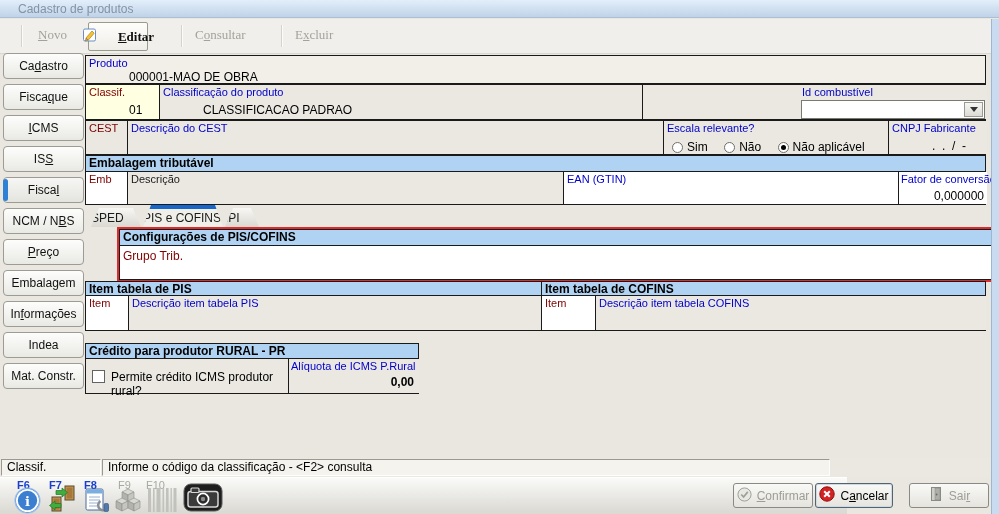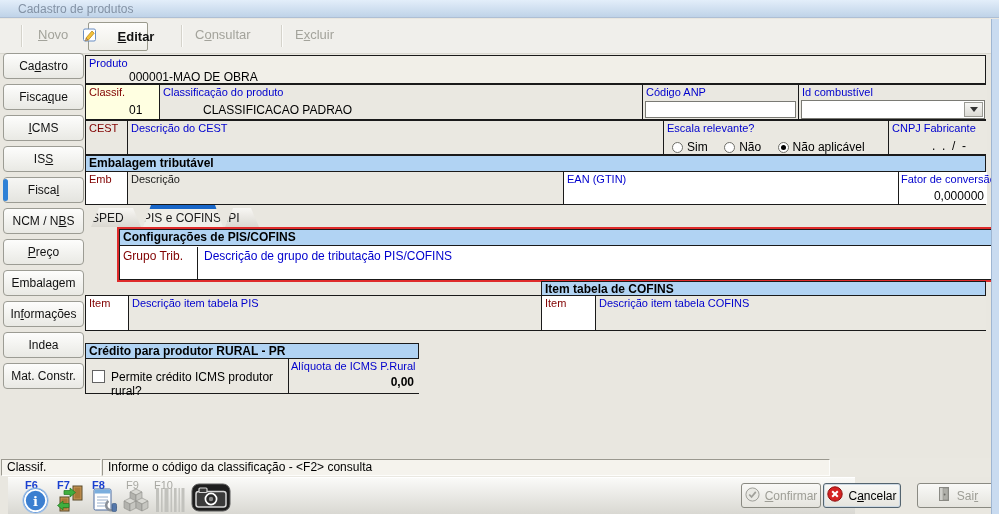--- a/index.html
+++ b/index.html
@@ -5,21 +5,21 @@
   html,body{margin:0;padding:0;}
   body{width:999px;height:514px;font-family:"Liberation Sans",sans-serif;background:#e9e7e0;}
   .window{position:relative;width:999px;height:514px;overflow:hidden;background:#e9e7e0;}
 
   
   .titlebar{position:absolute;left:0;top:0;width:999px;height:18px;
     background:linear-gradient(#e3eefa,#bfd3e8);border-bottom:1px solid #aebfd4;
     font-size:12px;color:#8392a5;line-height:18px;padding-left:18px;box-sizing:border-box;}
 
   
-  .topbar{position:absolute;left:0;top:19px;width:999px;height:34px;background:#f0efeb;border-bottom:1px solid #dad8d0;}
+  .topbar{position:absolute;left:0;top:19px;width:999px;height:34px;background:#f0efeb;border-bottom:1px solid #dad8d0;font-family:Liberation Serif, serif;}
   .tsep{position:absolute;top:6px;width:1px;height:22px;background:#d5d3cb;border-right:1px solid #fbfbf9;}
   .tbi{position:absolute;top:8px;font-size:13px;color:#a3a39b;}
   .editbtn{position:absolute;left:88px;top:3px;width:58px;height:27px;border:1px solid #9a9a8d;border-radius:2px;
     background:linear-gradient(#fdfdfb,#efeee8);display:flex;align-items:center;justify-content:center;gap:20px;
     font-size:13px;font-weight:bold;color:#111;}
 
   
   .sbtn{position:absolute;left:3px;width:81px;height:26px;border:1px solid #9c9c94;border-radius:4px;
     background:linear-gradient(#fdfdfc,#e9e9e4);font-size:12px;color:#111;
     display:flex;align-items:center;justify-content:center;box-sizing:border-box;}
@@ -58,21 +58,21 @@
 
   .redbox{position:absolute;left:0;top:174px;width:901px;height:55px;border:2px solid #df2b2b;box-sizing:border-box;background:#fff;margin-left:32px;}
   .redinner{position:absolute;inset:0;border:1px solid #1a1a1a;}
 
   
   .statusbar{position:absolute;left:0;top:458px;width:999px;height:19px;background:#eae8e1;}
   .sbcell{position:absolute;top:1px;height:17px;background:#f5f3ed;border:1px solid;border-color:#9a988f #fdfdfb #fdfdfb #9a988f;
     box-sizing:border-box;font-size:12px;color:#000;line-height:15px;padding-left:5px;white-space:pre;}
 
   
-  .bottombar{position:absolute;left:8px;top:477px;width:847px;height:37px;background:linear-gradient(#fafaf8,#d8d7d1);border-top:1px solid #fff;}
+  .bottombar{position:absolute;left:0;top:477px;width:847px;height:37px;background:linear-gradient(#fafaf8,#d8d7d1);border-top:1px solid #fff;}
   .fkey{position:absolute;font-size:11px;font-weight:bold;color:#1a3fd0;}
   .fkey.off{color:#a8a8a2;font-weight:normal;}
   .bicon{position:absolute;}
   .btn{position:absolute;top:5px;height:25px;border:1px solid #8a8a82;border-radius:3px;
     background:linear-gradient(#f9f9f7,#e5e4de);display:flex;align-items:center;justify-content:center;gap:5px;
     font-size:12px;color:#000;box-sizing:border-box;}
   .btn.disabled{color:#9e9e96;}
   .btn.primary{border-color:#54646f;box-shadow:inset 0 0 0 1px #cdd9e4;}
   u{text-decoration:underline;}
 
@@ -147,24 +147,20 @@
 
     <div class="prow" style="top:31px;height:36px;background:#eae8e1">
       <div class="cellr yellow" style="left:0;width:74px">
         <div class="flbl maroon">Classif.</div>
         <div class="fval" style="top:18px">01</div>
       </div>
       <div class="cellr gray" style="left:74px;width:483px">
         <div class="flbl">Classificação do produto</div>
         <div class="fval" style="top:18px">CLASSIFICACAO PADRAO</div>
       </div>
-      <div class="cellr gray" style="left:557px;width:156px">
-        <div class="flbl">Código ANP</div>
-        <div class="inputbox" style="left:2px;right:2px;top:16px;height:17px"></div>
-      </div>
       <div class="cellr gray" style="left:713px;width:188px">
         <div class="flbl">Id combustível</div>
         <div class="inputbox" style="left:2px;right:2px;top:15px;height:19px">
           <span></span>
           <span class="ddbtn"></span>
         </div>
       </div>
     </div>
 
     <div class="prow" style="top:67px;height:35px;background:#eae8e1">
@@ -211,26 +207,26 @@
       <div class="tab inactive" style="left:140px;width:34px"><span>IPI</span></div>
     </div>
 
     <div class="redbox">
       <div class="redinner">
         <div class="sechead" style="position:absolute;left:0;right:0;top:0;height:16px;border:none;border-bottom:1px solid #1a1a1a">Configurações de PIS/COFINS</div>
         <div style="position:absolute;left:0;right:0;top:17px;bottom:0;background:#fff">
           <div class="cellr white" style="left:0;width:78px">
             <div class="flbl maroon" style="font-size:12px;top:2px">Grupo Trib.</div>
           </div>
-          <div style="position:absolute;left:84px;top:2px;font-size:12px;color:#0000cd">Descrição de grupo de tributação PIS/COFINS</div>
         </div>
       </div>
     </div>
 
     <div style="position:absolute;left:0;top:228px;width:901px;height:50px">
+      <div class="sechead" style="position:absolute;left:0;top:0;width:457px;height:15px">Item tabela de PIS</div>
       <div class="sechead" style="position:absolute;left:456px;top:0;width:445px;height:15px">Item tabela de COFINS</div>
       <div class="prow" style="top:14px;height:36px;width:457px;background:#eae8e1">
         <div class="cellr white" style="left:0;width:43px">
           <div class="flbl maroon" style="font-size:11px">Item</div>
         </div>
         <div class="cellr gray" style="left:43px;width:413px">
           <div class="flbl">Descrição item tabela PIS</div>
         </div>
       </div>
       <div class="prow" style="left:456px;top:14px;height:36px;width:445px;background:#eae8e1">

